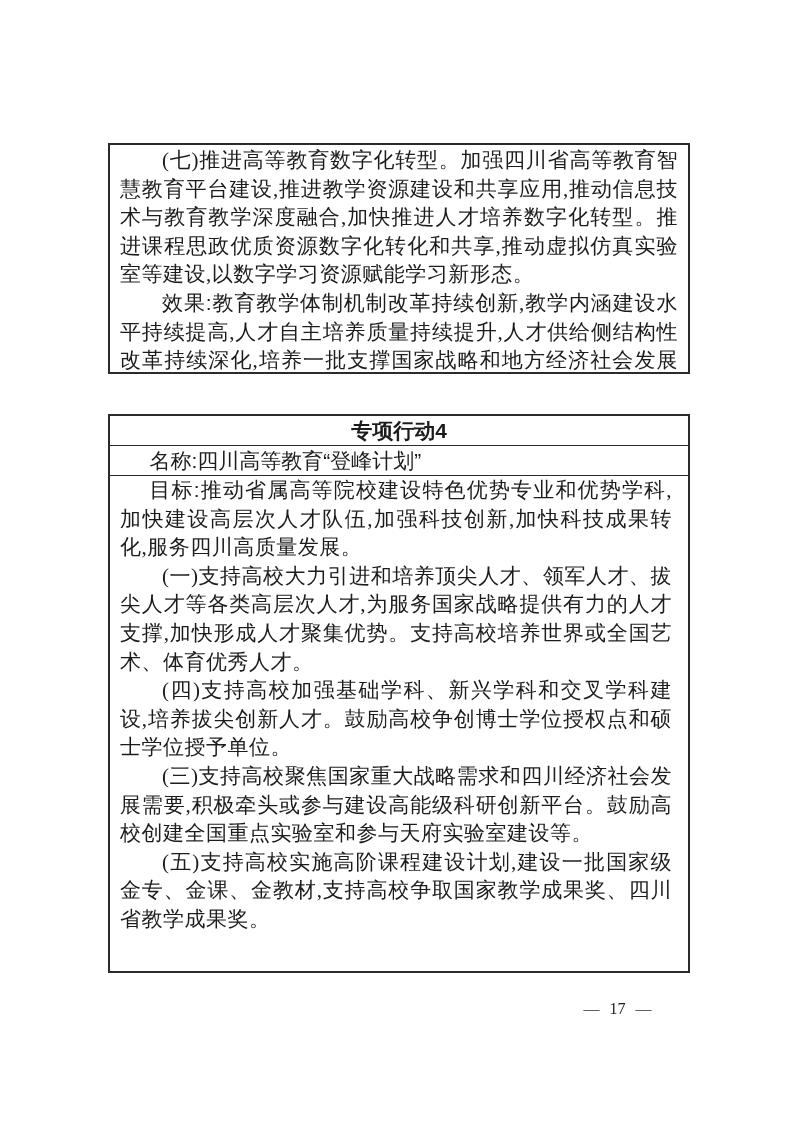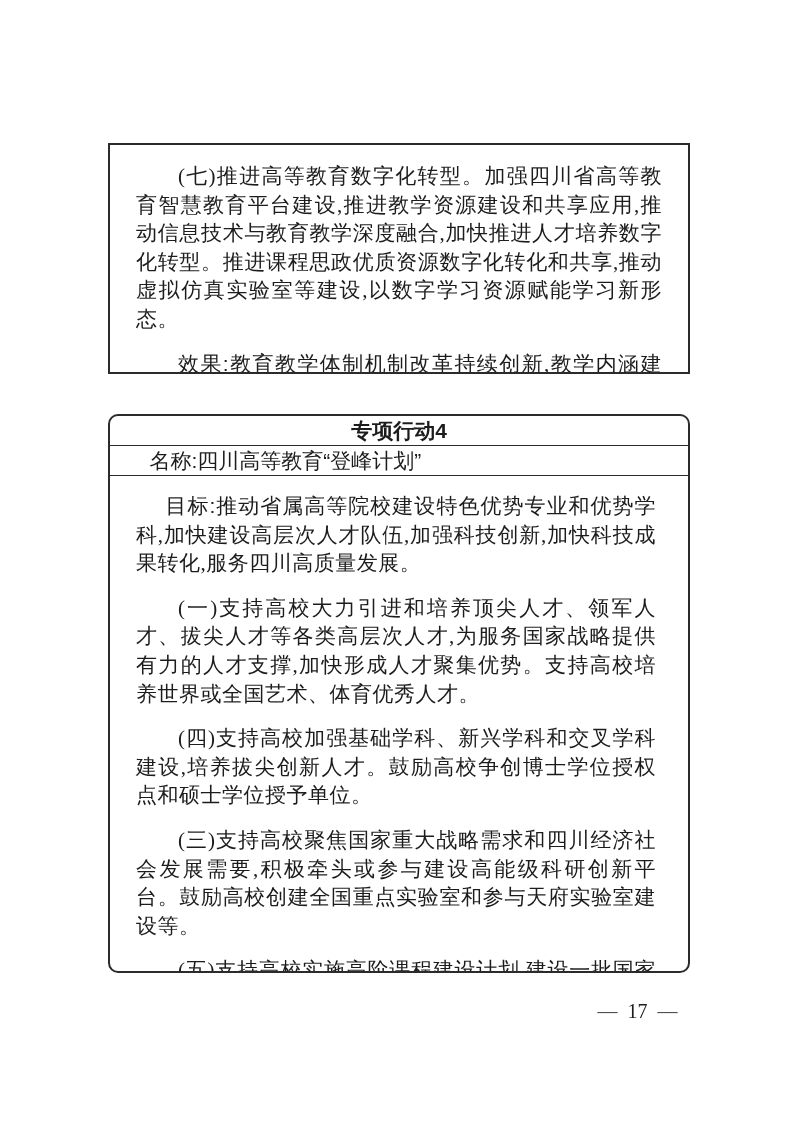--- a/index.html
+++ b/index.html
@@ -25,24 +25,23 @@
   #clause-box {
     top: 143px;
     height: 231px;
     padding: 1px 10px 0 10px;
     overflow: hidden;
   }
   #action-box {
     top: 414px;
     height: 559px;
     overflow: hidden;
-    border-radius: 10px;
   }
   .para {
-    margin: 16px;
+    margin: 0;
     font-size: 21px;
     line-height: 28.6px;
     text-align: justify;
     text-indent: 2em;
     letter-spacing: 0.5px;
   }
   .bold-label {
     font-family: "Liberation Sans", "DejaVu Sans", sans-serif;
     font-weight: normal;
   }
@@ -69,24 +68,24 @@
   }
   .box-content {
     padding: 0 16px 2px 10px;
   }
   .label-indent {
     text-indent: 1.4em;
   }
   #page-footer {
     position: absolute;
     top: 1000px;
-    left: 560px;
+    left: 540px;
     width: 155px;
     text-align: center;
-    font-size: 20px;
+    font-size: 16px;
     font-family: "Liberation Serif", "DejaVu Serif", serif;
     color: #1c1c1c;
     white-space: nowrap;
   }
   #page-footer .dash {
     letter-spacing: 0;
     margin: 0 10px;
     color: #444;
   }
 </style>

